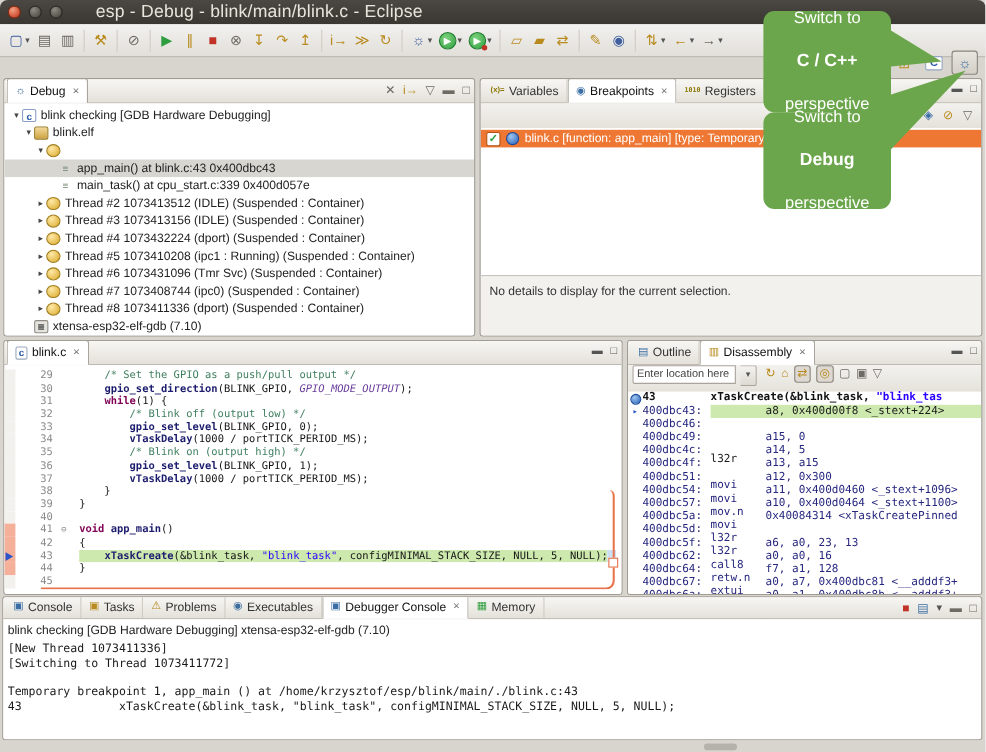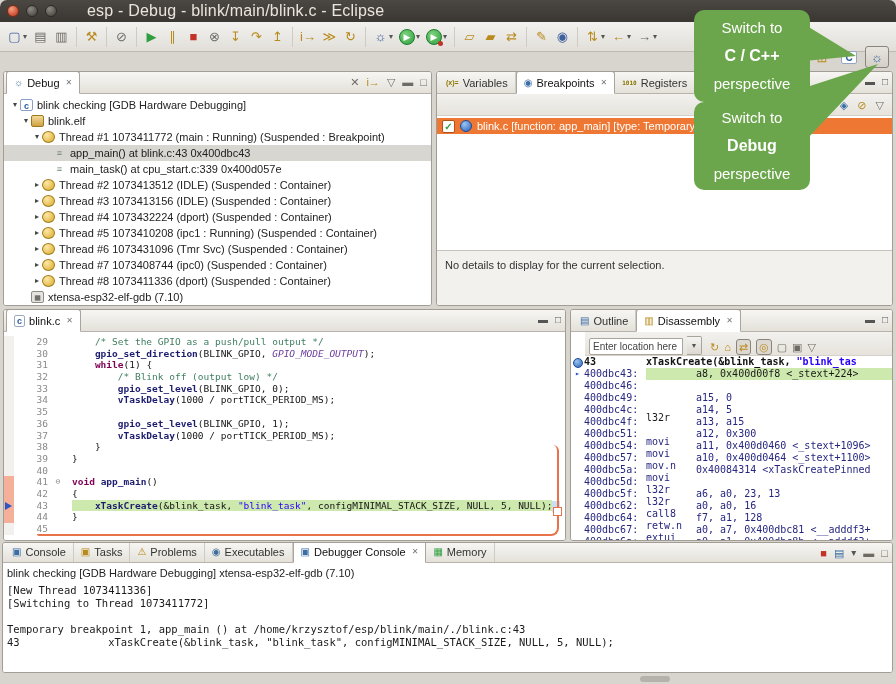--- a/index.html
+++ b/index.html
@@ -80,22 +80,22 @@
   .fold{flex:0 0 10px;color:#8a8a8a;font-size:8px;line-height:11.7px;text-align:center;}
   .ctext{padding-left:9px;color:#111;}
   .curline{background:#CDE9AE;}
   .selbox{display:inline-block;width:8px;height:11px;background:#cbe0f5;vertical-align:middle;}
   .pln{color:#141414;} .cmt{color:#3F7F5F;} .kw{color:#7F0055;font-weight:bold;}
   .str{color:#2A00FF;} .fn{color:#1c1c6e;font-weight:bold;} .mac{color:#6A3E9C;font-style:italic;}
   #annot{position:absolute;left:33px;top:135px;width:520px;height:89px;z-index:20;pointer-events:none;
     border-right:2px solid #E8724A;border-bottom:2px solid #E8724A;border-radius:0 6px 8px 2px;}
   #annot .abox{position:absolute;right:-5px;bottom:18px;width:7px;height:7px;background:#fff;border:1px solid #E8724A;}
   
-  #dis-toolbar{position:absolute;left:14px;top:22px;right:0;height:24px;background:linear-gradient(#f2f1ee,#e6e3dc);
-    border-bottom:1px solid #d5d1c9;display:flex;align-items:flex-end;gap:4px;padding:0 4px;box-sizing:border-box;}
+  #dis-toolbar{position:absolute;left:0;top:22px;right:0;height:24px;background:linear-gradient(#f2f1ee,#e6e3dc);
+    border-bottom:1px solid #d5d1c9;display:flex;align-items:flex-start;gap:4px;padding:0 4px;box-sizing:border-box;}
   #dis-loc{width:86px;height:15px;font-size:10px;border:1px solid #a9a49c;border-radius:2px 0 0 2px;padding:0 3px;color:#444;}
   .locdd{width:14px;height:17px;border:1px solid #a9a49c;border-left:none;background:linear-gradient(#f5f4f1,#ddd9d2);
     font-size:7px;color:#555;text-align:center;line-height:17px;border-radius:0 2px 2px 0;}
   #dis-body{position:absolute;left:0;top:46px;right:0;bottom:0;background:#fff;
     font-family:"DejaVu Sans Mono","Liberation Mono",monospace;font-size:10px;color:#26267F;}
   .drow{display:flex;height:12px;line-height:12px;white-space:pre;}
   .dmark{flex:0 0 13px;text-align:center;font-size:8px;color:#2C56C8;}
   .daddr{flex:0 0 62px;} .dop{flex:0 0 50px;margin-top:44px;} .dargs{flex:1 1 auto;}
   .dgreen{background:#CDE9AE;color:#1a1a1a;}
   .dsrc{color:#111;font-weight:bold;}
@@ -104,21 +104,21 @@
   
   #con-body{position:absolute;left:0;top:20px;right:0;bottom:0;background:#fff;padding:4px 0 0 4px;}
   #con-header{font-size:11px;color:#222;margin-bottom:5px;}
   .conline{font-family:"DejaVu Sans Mono","Liberation Mono",monospace;font-size:10.5px;line-height:13px;
     color:#1a1a1a;white-space:pre;}
   
   #statusbar{position:absolute;left:0;top:673px;width:896px;height:11px;background:#D8D5CF;}
   #sthumb{position:absolute;left:640px;top:3px;width:30px;height:6px;background:#b5b2ab;border-radius:3px;}
   
   .callout{position:absolute;width:116px;background:#6CA64C;border-radius:10px;color:#fff;text-align:center;
-    z-index:60;display:flex;flex-direction:column;justify-content:center;gap:7px;font-size:15px;line-height:1.35;}
+    z-index:60;display:flex;flex-direction:column;justify-content:center;gap:18px;font-size:15px;line-height:1.35;}
   .callout .b{font-weight:bold;font-size:16px;}
   #tails{position:absolute;left:0;top:0;width:896px;height:684px;z-index:55;pointer-events:none;}
 </style>
 </head>
 <body>
 
 <div id="app">
 
   <div id="titlebar">
     <span class="winbtn close"></span>
@@ -257,21 +257,20 @@
           <span>blink checking [GDB Hardware Debugging]</span>
         </div>
         <div class="trow" style="padding-left: 17px;">
           <span class="tarrow">▾</span>
           <span class="ti ti-elf"></span>
           <span>blink.elf</span>
         </div>
         <div class="trow" style="padding-left: 28px;">
           <span class="tarrow">▾</span>
           <span class="ti ti-thr"></span>
-          <span>Thread #1 1073411772 (main : Running) (Suspended : Breakpoint)</span>
         </div>
         <div class="trow sel" style="padding-left: 39px;">
           <span class="tarrow"></span>
           <span class="ti ti-frm">≡</span>
           <span>app_main() at blink.c:43 0x400dbc43</span>
         </div>
         <div class="trow" style="padding-left: 39px;">
           <span class="tarrow"></span>
           <span class="ti ti-frm">≡</span>
           <span>main_task() at cpu_start.c:339 0x400d057e</span>
@@ -367,21 +366,21 @@
         <span class="cbtn">□</span>
       </div>
     </div>
     <div id="code">
         <div class="cl"><span class="gmark"></span><span class="lnum">29</span><span class="fold"></span><span class="ctext"><span><span class="pln">    </span><span class="cmt">/* Set the GPIO as a push/pull output */</span></span></span></div>
         <div class="cl"><span class="gmark"></span><span class="lnum">30</span><span class="fold"></span><span class="ctext"><span><span class="pln">    </span><span class="fn">gpio_set_direction</span><span class="pln">(BLINK_GPIO, </span><span class="mac">GPIO_MODE_OUTPUT</span><span class="pln">);</span></span></span></div>
         <div class="cl"><span class="gmark"></span><span class="lnum">31</span><span class="fold"></span><span class="ctext"><span><span class="pln">    </span><span class="kw">while</span><span class="pln">(1) {</span></span></span></div>
         <div class="cl"><span class="gmark"></span><span class="lnum">32</span><span class="fold"></span><span class="ctext"><span><span class="pln">        </span><span class="cmt">/* Blink off (output low) */</span></span></span></div>
         <div class="cl"><span class="gmark"></span><span class="lnum">33</span><span class="fold"></span><span class="ctext"><span><span class="pln">        </span><span class="fn">gpio_set_level</span><span class="pln">(BLINK_GPIO, 0);</span></span></span></div>
         <div class="cl"><span class="gmark"></span><span class="lnum">34</span><span class="fold"></span><span class="ctext"><span><span class="pln">        </span><span class="fn">vTaskDelay</span><span class="pln">(1000 / portTICK_PERIOD_MS);</span></span></span></div>
-        <div class="cl"><span class="gmark"></span><span class="lnum">35</span><span class="fold"></span></div>
+        <div class="cl"><span class="gmark"></span><span class="lnum">35</span><span class="fold"></span><span class="ctext"><span><span class="pln">        </span><span class="cmt">/* Blink on (output high) */</span></span></span></div>
         <div class="cl"><span class="gmark"></span><span class="lnum">36</span><span class="fold"></span><span class="ctext"><span><span class="pln">        </span><span class="fn">gpio_set_level</span><span class="pln">(BLINK_GPIO, 1);</span></span></span></div>
         <div class="cl"><span class="gmark"></span><span class="lnum">37</span><span class="fold"></span><span class="ctext"><span><span class="pln">        </span><span class="fn">vTaskDelay</span><span class="pln">(1000 / portTICK_PERIOD_MS);</span></span></span></div>
         <div class="cl"><span class="gmark"></span><span class="lnum">38</span><span class="fold"></span><span class="ctext"><span><span class="pln">    }</span></span></span></div>
         <div class="cl"><span class="gmark"></span><span class="lnum">39</span><span class="fold"></span><span class="ctext"><span><span class="pln">}</span></span></span></div>
         <div class="cl"><span class="gmark"></span><span class="lnum">40</span><span class="fold"></span><span class="ctext"><span></span></span></div>
         <div class="cl"><span class="gmark salmon"></span><span class="lnum">41</span><span class="fold">⊖</span><span class="ctext"><span><span class="kw">void</span><span class="pln"> </span><span class="fn">app_main</span><span class="pln">()</span></span></span></div>
         <div class="cl"><span class="gmark salmon"></span><span class="lnum">42</span><span class="fold"></span><span class="ctext"><span><span class="pln">{</span></span></span></div>
         <div class="cl"><span class="gmark salmon"><span class="iparrow"></span></span><span class="lnum">43</span><span class="fold"></span><span class="ctext"><span class="curline"><span class="pln">    </span><span class="fn">xTaskCreate</span><span class="pln">(&amp;blink_task, </span><span class="str">"blink_task"</span><span class="pln">, configMINIMAL_STACK_SIZE, NULL, 5, NULL);</span></span><span class="selbox"></span></span></div>
         <div class="cl"><span class="gmark salmon"></span><span class="lnum">44</span><span class="fold"></span><span class="ctext"><span><span class="pln">}</span></span></span></div>
         <div class="cl"><span class="gmark"></span><span class="lnum">45</span><span class="fold"></span><span class="ctext"><span></span></span></div>

